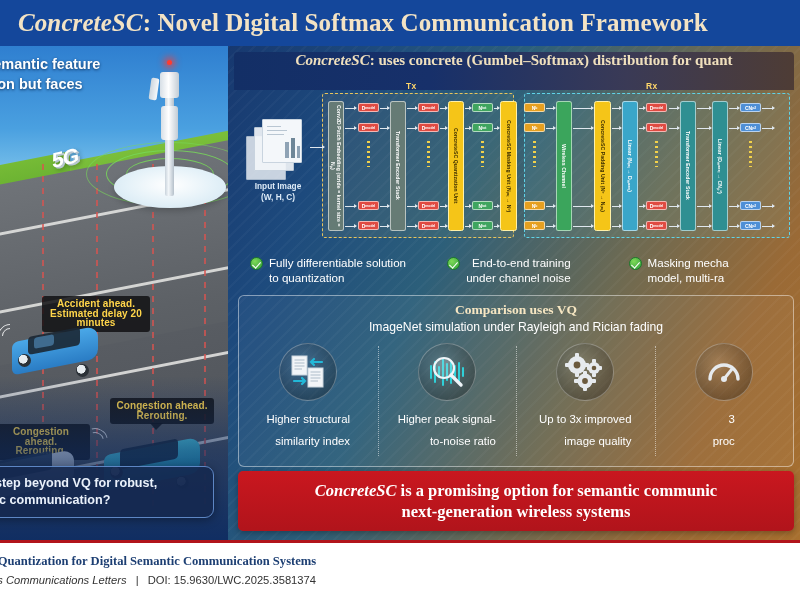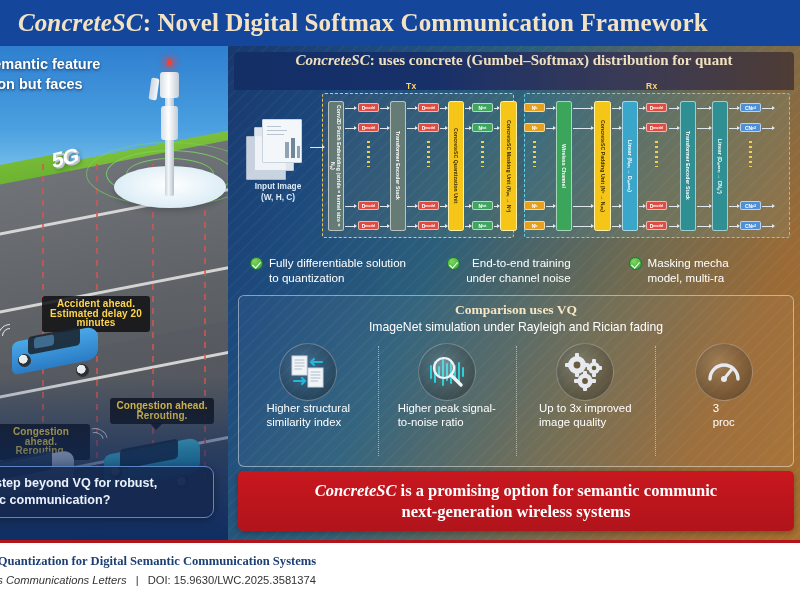--- a/index.html
+++ b/index.html
@@ -231,21 +231,21 @@
   .cmp-item + .cmp-item:before{
     content:""; position:absolute; left:0; top:4px; bottom:6px; width:0;
     border-left:1.4px dotted rgba(255,255,255,.5);
   }
   .cmp-icon{
     width:58px; height:58px; border-radius:50%;
     background:radial-gradient(circle at 40% 35%, rgba(255,255,255,.10), rgba(0,0,0,.40));
     border:1px solid rgba(255,255,255,.28);
     display:flex; align-items:center; justify-content:center; margin-top:1px;
   }
-  .cmp-lbl{ text-align:left; font-size:11.4px; line-height:14px;
+  .cmp-lbl{ margin-top:7px; text-align:right; font-size:11.4px; line-height:22px;
     color:#ffffff; font-weight:500; white-space:pre-line; }
 
   
   .banner {
     position:absolute; left:4px; top:419px; width:556px; height:60px;
     background:linear-gradient(180deg,#c9171f 0%,#b1141b 100%);
     border-radius:5px; display:flex; align-items:center; justify-content:center;
     box-shadow:0 2px 6px rgba(0,0,0,.3);
   }
   .banner span{

